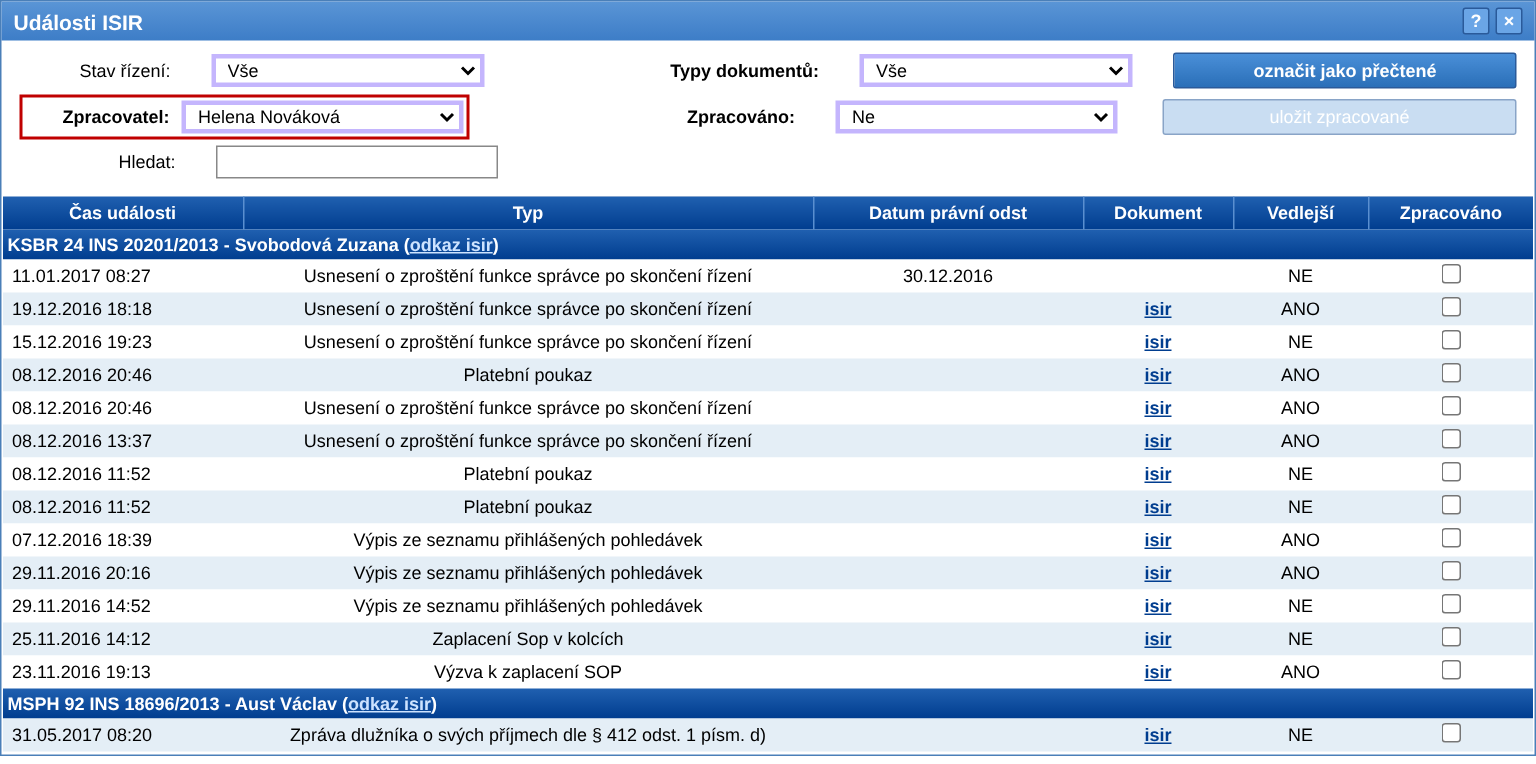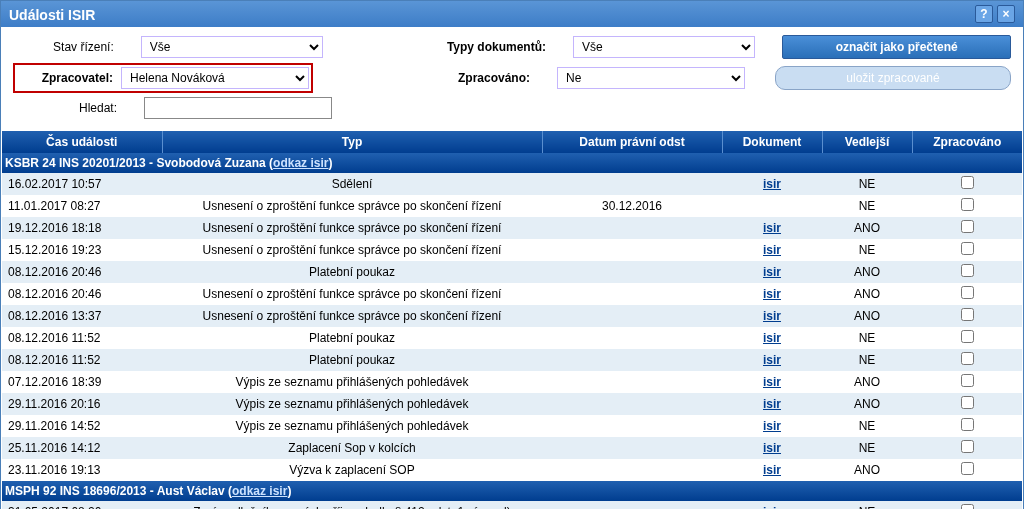--- a/index.html
+++ b/index.html
@@ -13,33 +13,33 @@
   .titlebar-icons { display: flex; gap: 4px; }
   .tb-btn {
     width: 18px; height: 18px; border: 1px solid #2a5a9a; background: #6aa5e6;
     color: #fff; font-weight: bold; font-size: 12px; display: flex;
     align-items: center; justify-content: center; border-radius: 2px; cursor: pointer;
   }
   .filters { padding: 8px 12px 4px; }
   .filters-row { display: flex; align-items: center; margin-bottom: 4px; gap: 27px; }
   .flabel { width: 104px; text-align: right; font-size: 12px; }
   .flabel.bold { font-weight: bold; }
-  .fsel { width: 188px; height: 22px; border: 1px solid #c4b5fd; background: #fff; padding-left: 4px; font-size: 12px; }
+  .fsel { width: 188px; height: 22px; border: 3px solid #c4b5fd; background: #fff; padding-left: 4px; font-size: 12px; }
   .fsel.wide { width: 188px; }
   .finput { width: 188px; height: 22px; border: 1px solid #888; background: #fff; padding-left: 4px; }
   .highlight-wrap { border: 2px solid #c00000; padding: 2px; display: flex; align-items: center; gap: 8px; }
   .highlight-wrap .flabel { width: 96px; }
   .col2label { width: 130px; text-align: right; margin-left: 70px; }
   .btns { margin-left: auto; display: flex; flex-direction: column; gap: 2px; width: 236px; }
   .abtn {
     background: linear-gradient(to bottom, #4a8fd8, #2a6fb8);
     color: #fff; border: 1px solid #2a5a9a; height: 24px; font-size: 12px;
     font-weight: bold; cursor: pointer; border-radius: 2px;
   }
-  .abtn.disabled { opacity: 0.55; background: #9ec3e8; cursor: default; font-weight: normal; border-radius: 10px; }
+  .abtn.disabled { opacity: 0.55; background: #9ec3e8; cursor: default; font-weight: normal; }
   .tbl { width: 100%; border-collapse: collapse; margin-top: 4px; }
   .tbl thead th {
     background: linear-gradient(to bottom, #2060b0, #003d8f);
     color: #fff; font-weight: bold; font-size: 12px; padding: 4px 6px;
     border-right: 1px solid #5a8fd0;
   }
   .tbl thead th:last-child { border-right: none; }
   .grp-row td {
     background: linear-gradient(to bottom, #2060b0, #003d8f);
     color: #fff; font-weight: bold; text-align: left; padding: 3px;
@@ -113,28 +113,20 @@
           <th class="c-date">Datum právní odst</th>
           <th class="c-doc">Dokument</th>
           <th class="c-ved">Vedlejší</th>
           <th class="c-zpr">Zpracováno</th>
         </tr>
       </thead>
       <tbody id="tbody">
       <tr class="grp-row">
             <td colspan="6"><span>KSBR 24 INS 20201/2013 - Svobodová Zuzana </span><span>(</span><a class="grp-link">odkaz isir</a><span>)</span></td>
           </tr>
-          <tr class="data even">
-            <td class="c-time">16.02.2017 10:57</td>
-            <td class="c-type">Sdělení</td>
-            <td class="c-date"></td>
-            <td class="c-doc"><a>isir</a></td>
-            <td class="c-ved">NE</td>
-            <td class="c-zpr"><input type="checkbox" style=""></td>
-          </tr>
           <tr class="data odd">
             <td class="c-time">11.01.2017 08:27</td>
             <td class="c-type">Usnesení o zproštění funkce správce po skončení řízení</td>
             <td class="c-date">30.12.2016</td>
             <td class="c-doc"></td>
             <td class="c-ved">NE</td>
             <td class="c-zpr"><input type="checkbox" style=""></td>
           </tr>
           <tr class="data even">
             <td class="c-time">19.12.2016 18:18</td>

